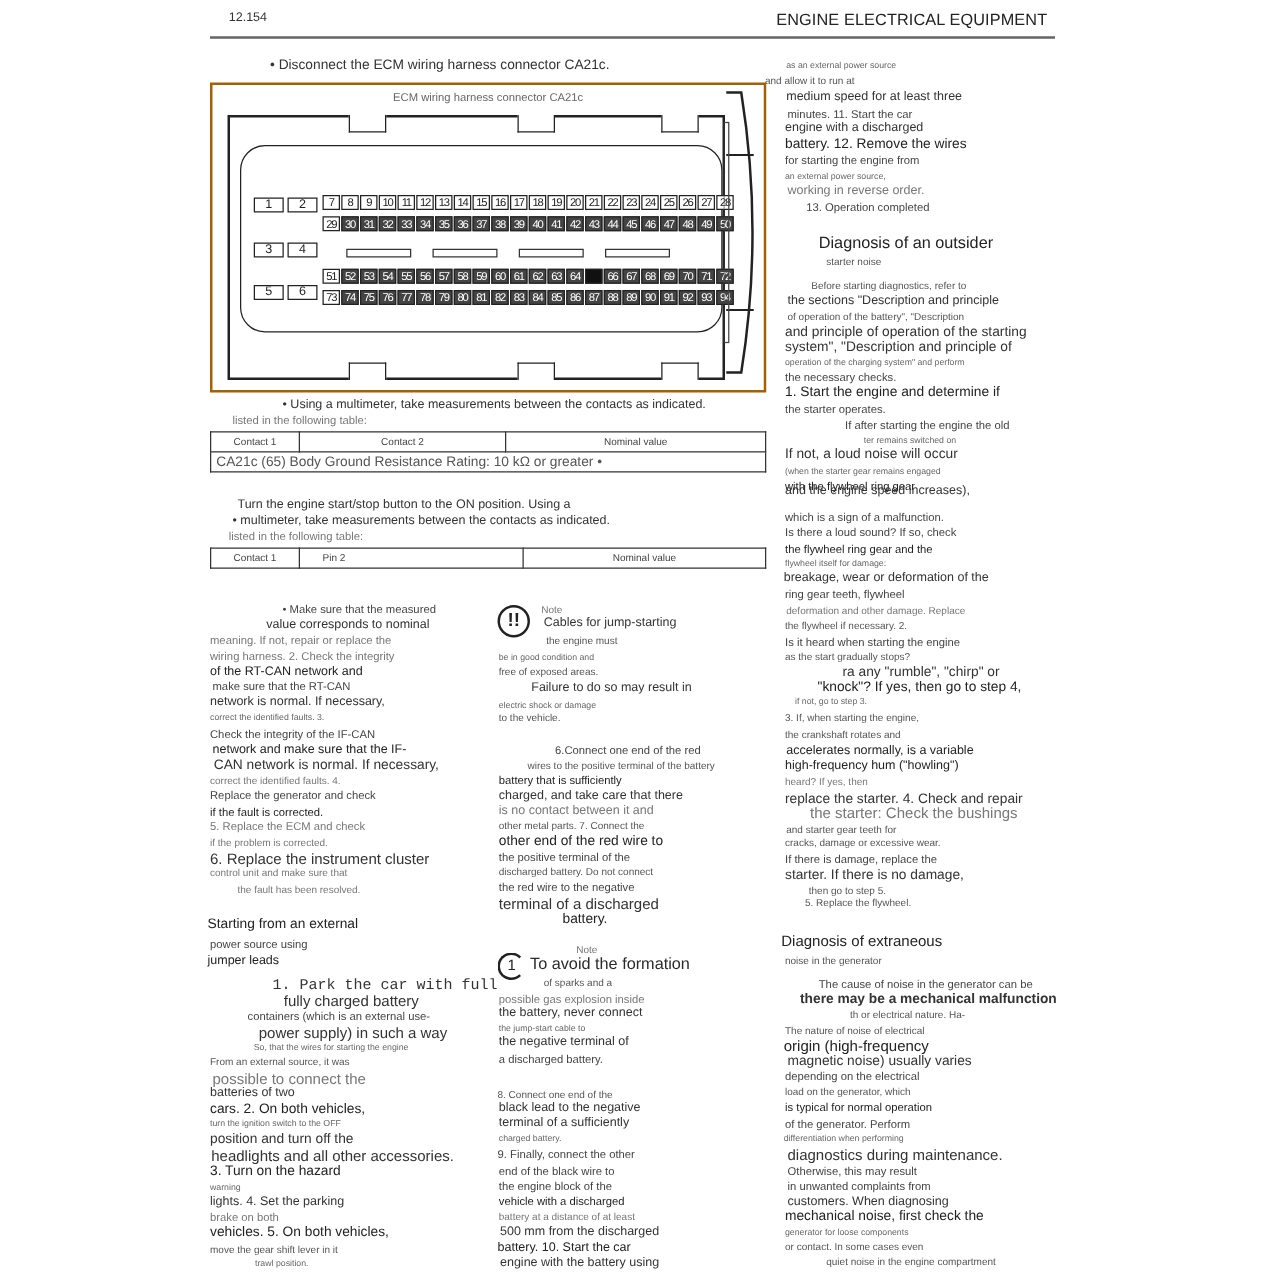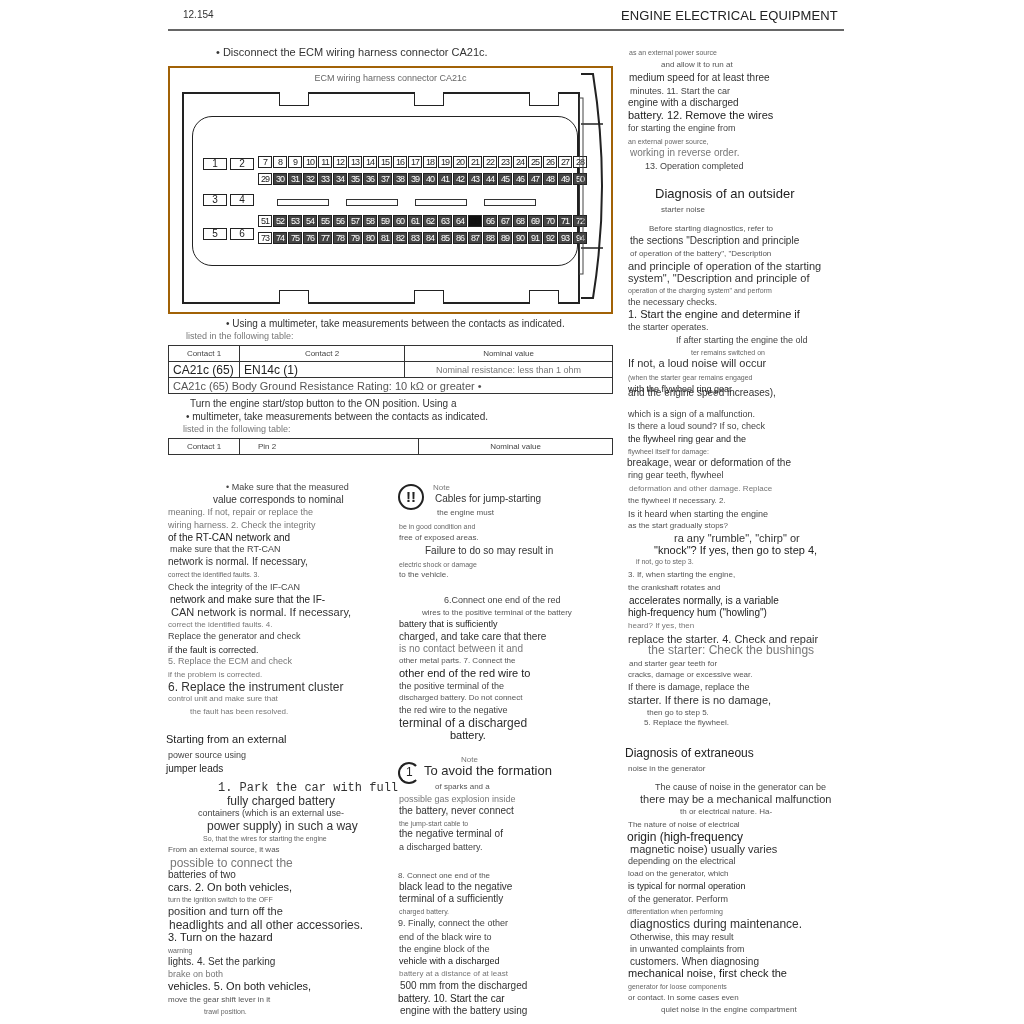--- a/index.html
+++ b/index.html
@@ -196,25 +196,20 @@
 <div class="t s9 lite" style="left:186px; top:332px;">listed in the following table:</div>
 
 <table class="spec" style="top:345px;">
   <tbody>
       <tr>
     <td class="th c1">Contact 1</td>
     <td class="th c2">Contact 2</td>
     <td class="th">Nominal value</td>
   </tr>
   <tr>
-    <td class="s12 dark" style="font-size:12px;">CA21c (65)</td>
-    <td class="s12 dark" style="font-size:12px;">EN14c (1)</td>
-    <td class="s9 lite" style="text-align:center;">Nominal resistance: less than 1 ohm</td>
-  </tr>
-  <tr>
     <td colspan="3" class="s11" style="font-size:11px; color:#555;">CA21c (65) Body Ground Resistance Rating: 10 kΩ or greater •</td>
   </tr>
 </tbody>
   </table>
 
 <div class="t s10" style="left:190px; top:399px;">Turn the engine start/stop button to the ON position. Using a</div>
 <div class="t s10" style="left:186px; top:412px;">•  multimeter, take measurements between the contacts as indicated.</div>
 <div class="t s9 lite" style="left:183px; top:425px;">listed in the following table:</div>
 
 <table class="spec" style="top:438px;">
@@ -311,21 +306,21 @@
     <div class="t s9 dark" style="left: 399px; top: 957px;">vehicle with a discharged</div>
     <div class="t s8 lite" style="left: 399px; top: 970px;">battery at a distance of at least</div>
     <div class="t s10" style="left: 400px; top: 981px;">500 mm from the discharged</div>
     <div class="t s10 dark" style="left: 398px; top: 994px;">battery. 10. Start the car</div>
     <div class="t s10" style="left: 400px; top: 1006px;">engine with the battery using</div>
   </div>
 <div class="icon-circ"></div>
 
 <div id="col3">
     <div class="t s7" style="left: 629px; top: 49px;">as an external power source</div>
-    <div class="t s8" style="left: 648px; top: 61px; padding-left: 13px;">and allow it to run at</div>
+    <div class="t s8" style="left: 599px; top: 61px; padding-left: 13px;">and allow it to run at</div>
     <div class="t s10" style="left: 629px; top: 73px;">medium speed for at least three</div>
     <div class="t s9" style="left: 630px; top: 87px;">minutes. 11. Start the car</div>
     <div class="t s10" style="left: 628px; top: 98px;">engine with a discharged</div>
     <div class="t s11 dark" style="left: 628px; top: 110px;">battery. 12. Remove the wires</div>
     <div class="t s9" style="left: 628px; top: 124px;">for starting the engine from</div>
     <div class="t s7" style="left: 628px; top: 138px;">an external power source,</div>
     <div class="t s10 lite" style="left: 630px; top: 148px;">working in reverse order.</div>
     <div class="t s9" style="left: 645px; top: 162px;">13. Operation completed</div>
     <div class="t s13 dark" style="left: 655px; top: 187px;">Diagnosis of an outsider</div>
     <div class="t s8" style="left: 661px; top: 206px;">starter noise</div>
@@ -366,21 +361,21 @@
     <div class="t s12 lite" style="left: 648px; top: 644px;">the starter: Check the bushings</div>
     <div class="t s8" style="left: 629px; top: 660px;">and starter gear teeth for</div>
     <div class="t s8" style="left: 628px; top: 671px;">cracks, damage or excessive wear.</div>
     <div class="t s9" style="left: 628px; top: 683px;">If there is damage, replace the</div>
     <div class="t s11" style="left: 628px; top: 695px;">starter. If there is no damage,</div>
     <div class="t s8" style="left: 647px; top: 709px;">then go to step 5.</div>
     <div class="t s8" style="left: 644px; top: 719px;">5. Replace the flywheel.</div>
     <div class="t s12 dark" style="left: 625px; top: 747px;">Diagnosis of extraneous</div>
     <div class="t s8" style="left: 628px; top: 765px;">noise in the generator</div>
     <div class="t s9" style="left: 655px; top: 783px;">The cause of noise in the generator can be</div>
-    <div class="t s11" style="left: 640px; top: 794px;">there may be a mechanical malfunction</div>
+    <div class="t s11" style="left: 640px; top: 794px; font-weight: bold;">there may be a mechanical malfunction</div>
     <div class="t s8" style="left: 680px; top: 808px;">th or electrical nature. Ha-</div>
     <div class="t s8" style="left: 628px; top: 821px;">The nature of noise of electrical</div>
     <div class="t s12 dark" style="left: 627px; top: 831px;">origin (high-frequency</div>
     <div class="t s11" style="left: 630px; top: 844px;">magnetic noise) usually varies</div>
     <div class="t s9" style="left: 628px; top: 857px;">depending on the electrical</div>
     <div class="t s8" style="left: 628px; top: 870px;">load on the generator, which</div>
     <div class="t s9 dark" style="left: 628px; top: 882px;">is typical for normal operation</div>
     <div class="t s9" style="left: 628px; top: 895px;">of the generator. Perform</div>
     <div class="t s7" style="left: 627px; top: 908px;">differentiation when performing</div>
     <div class="t s12" style="left: 630px; top: 918px;">diagnostics during maintenance.</div>

